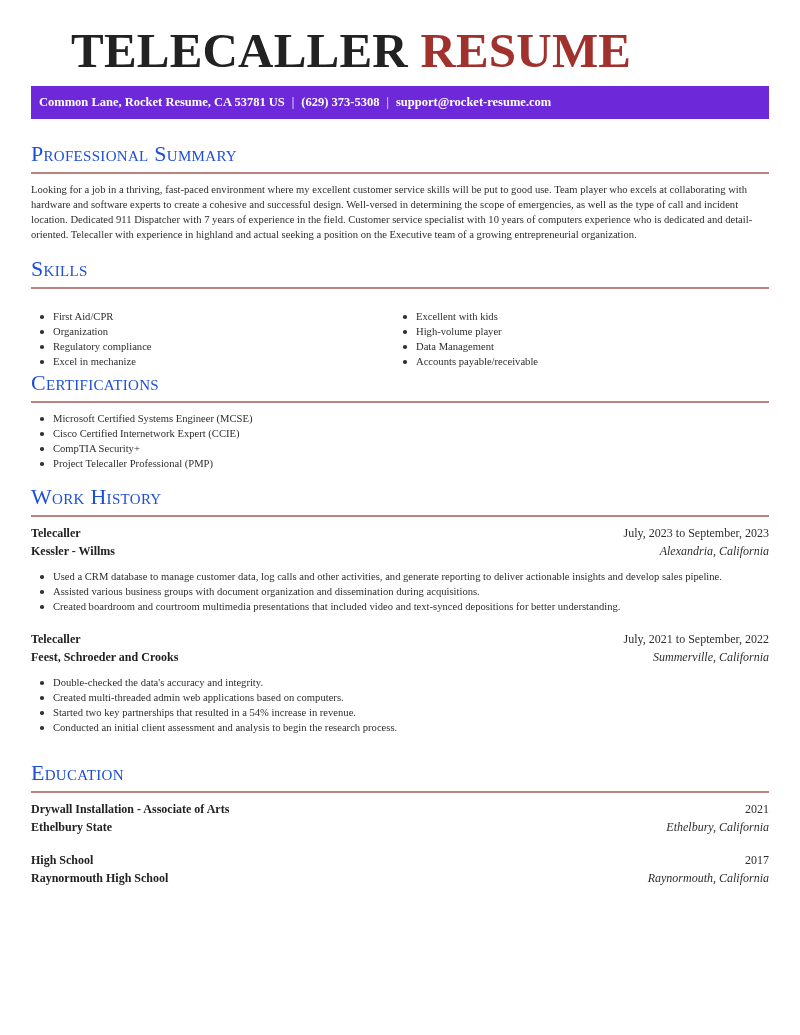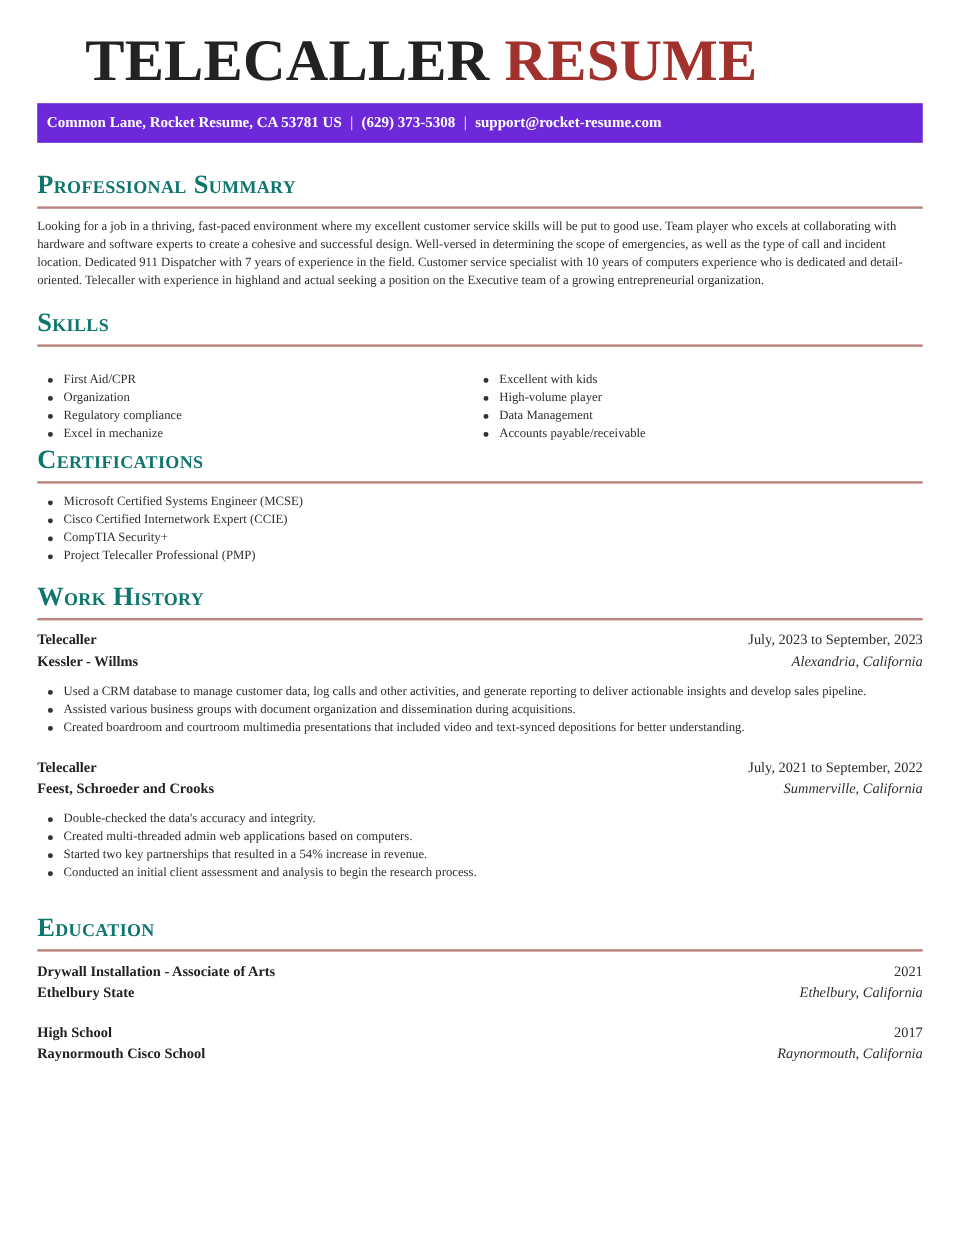--- a/index.html
+++ b/index.html
@@ -33,25 +33,25 @@
     font-size: 12.5px;
     line-height: 33px;
     padding-left: 8px;
     white-space: nowrap;
   }
   .contact-bar .sep { padding: 0 7px; font-weight: normal; }
 
   .section { position: absolute; left: 0; width: 738px; }
   .section-title {
     font-family: "Liberation Serif", serif;
-    font-weight: bold;
+    font-weight: normal;
     font-variant: small-caps;
     font-size: 22px;
     line-height: 26px;
-    color: #0f766e;
+    color: #1d4ed8;
     letter-spacing: 0.3px;
   }
   .section-rule {
     height: 2px;
     background: #b9837f;
     margin-top: 5px;
   }
 
   .summary {
     font-size: 10.6px;
@@ -204,19 +204,19 @@
         <span class="right italic">Ethelbury, California</span>
       </div>
     </div>
 
     <div class="edu" style="margin-top:15px;">
       <div class="row">
         <span class="left">High School</span>
         <span class="right">2017</span>
       </div>
       <div class="row">
-        <span class="left">Raynormouth Cisco School</span>
+        <span class="left">Raynormouth High School</span>
         <span class="right italic">Raynormouth, California</span>
       </div>
     </div>
   </section>
 
 </div>
 
 </body></html>

